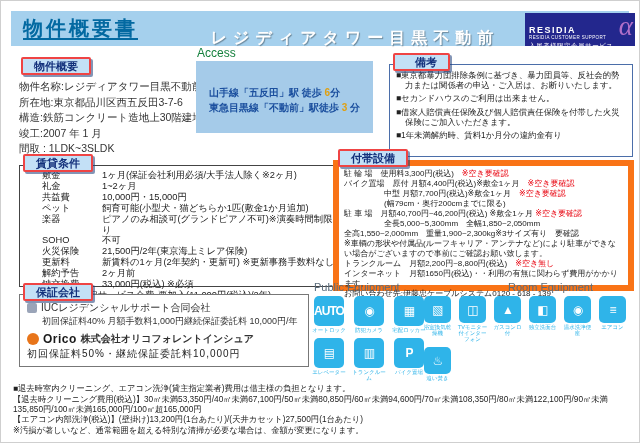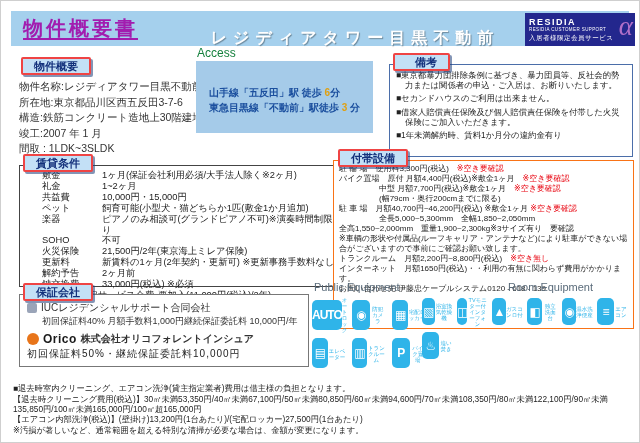--- a/index.html
+++ b/index.html
@@ -2,27 +2,27 @@
 <html><head>
 <meta charset="utf-8">
 <style>
   html,body{margin:0;padding:0;background:#fff;}
   #page{position:relative;width:640px;height:443px;background:#fff;overflow:hidden;
         font-family:"Liberation Sans","DejaVu Sans",sans-serif;box-sizing:border-box;
         border:1px solid #cfcfcf;}
 
   
   #header{position:absolute;left:10px;top:10px;width:618px;height:35px;background:#a5d0ed;}
-  #doc-title{position:absolute;left:22px;top:14px;font-size:20px;color:#a21caf;font-weight:600;
+  #doc-title{position:absolute;left:22px;top:14px;font-size:20px;color:#0369a1;font-weight:600;
              letter-spacing:3px;text-decoration:underline;text-underline-offset:3px;}
   #prop-title{position:absolute;left:168px;top:17px;width:352px;text-align:center;color:#fff;
               font-weight:bold;font-size:16px;letter-spacing:6px;white-space:nowrap;
               text-shadow:1px 1px 1px rgba(0,0,0,.35);}
   #logo{position:absolute;left:524px;top:12px;width:110px;height:33px;background:#23278d;
-        color:#fff;box-sizing:border-box;padding:4px 4px;overflow:hidden;}
+        color:#fff;box-sizing:border-box;padding:12px 4px;overflow:hidden;}
   #logo-name{font-size:9px;font-weight:bold;letter-spacing:1.5px;line-height:10px;}
   #logo-sub{font-size:4.5px;line-height:6px;letter-spacing:.4px;}
   #logo-service{font-size:6.5px;line-height:9px;letter-spacing:.5px;}
   #logo-alpha{position:absolute;right:2px;top:-2px;font-size:27px;font-style:italic;
               color:#b06fc8;font-family:"Liberation Serif","DejaVu Serif",serif;}
 
   
   .tab{position:absolute;z-index:3;background:#c3e0f6;border:2px solid #ef4444;color:#13307b;
        font-weight:bold;font-size:11px;line-height:14px;padding:0 11px;border-radius:2px;
        white-space:nowrap;box-shadow:2px 2px 0 rgba(29,62,122,.55);}
@@ -45,39 +45,39 @@
   #remarks-box{left:388px;top:63px;width:244px;height:93px;border:1px solid #4b6ea9;padding:5px 6px;}
   .remark{font-size:8.4px;line-height:10.2px;color:#222;margin-bottom:3px;
           padding-left:9px;text-indent:-9px;}
 
   
   #rental-box{left:18px;top:164px;width:352px;height:122px;border:1px solid #444;padding:4px 22px;}
   .rrow{display:flex;font-size:9.3px;line-height:10.9px;color:#222;}
   .rrow .lbl{flex:0 0 auto;min-width:56px;white-space:nowrap;margin-right:4px;}
 
   
-  #facilities-box{left:332px;top:159px;width:301px;height:169px;border:1px solid #f97316;padding:3px 5px;}
+  #facilities-box{left:332px;top:159px;width:301px;height:131px;border:6px solid #f97316;padding:3px 5px;}
   .frow{font-size:8px;line-height:10px;color:#222;}
   .frow .note{color:#e8000d;}
 
   
   #guarantor-box{left:18px;top:293px;width:290px;height:73px;border:1px solid #777;padding:6px 7px;}
   .g-row{display:flex;align-items:center;gap:4px;}
   .iuc-logo{width:10px;height:10px;background:#9aa4b8;border-radius:2px;display:inline-block;}
   .g-name{font-size:10px;color:#333;}
   .g-terms{font-size:9px;color:#333;padding-left:15px;line-height:13px;margin-bottom:4px;}
   .orico-dot{width:12px;height:12px;border-radius:50%;background:#e8751a;display:inline-block;}
   .orico-brand{font-size:12px;font-weight:bold;color:#1a1a1a;letter-spacing:.5px;}
   .g-name.bold{font-weight:bold;}
   .g-terms2{font-size:10px;color:#222;line-height:12px;width:258px;letter-spacing:1px;margin-top:2px;}
 
   
   .eq-title{position:absolute;font-size:11px;color:#5a6b7a;}
   .eq-grid{position:absolute;display:flex;flex-wrap:wrap;}
-  .eq-item{display:flex;flex-direction:row;align-items:center;}
+  .eq-item{display:flex;flex-direction:column;align-items:center;}
   .tile{background:#2fb4e9;border-radius:5px;color:#fff;display:flex;align-items:center;
         justify-content:center;font-weight:bold;}
   #public-grid{left:311px;top:295px;width:120px;column-gap:6px;row-gap:5px;}
   #public-grid .eq-item{width:34px;}
   #public-grid .tile{width:30px;height:30px;font-size:12px;letter-spacing:-1px;}
   #room-grid{left:421px;top:295px;width:212px;column-gap:4px;row-gap:5px;}
   #room-grid .eq-item{width:31px;}
   #room-grid .tile{width:27px;height:27px;font-size:12px;letter-spacing:-1px;}
   .eq-label{font-size:5.5px;color:#2fb4e9;margin-top:1px;text-align:center;line-height:6px;}
 
@@ -334,18 +334,18 @@
         <div class="eq-label">追い焚き</div>
       </div>
     </div>
 
   <div id="footer-notes">
 
       <div class="fnote">■退去時室内クリーニング、エアコン洗浄(貸主指定業者)費用は借主様の負担となります。</div>
 
       <div class="fnote">【退去時クリーニング費用(税込)】30㎡未満53,350円/40㎡未満67,100円/50㎡未満80,850円/60㎡未満94,600円/70㎡未満108,350円/80㎡未満122,100円/90㎡未満135,850円/100㎡未満165,000円/100㎡超165,000円</div>
 
-      <div class="fnote">【エアコン内部洗浄(税込)】(壁掛け)13,200円(1台あたり)/(宅配ロッカー)27,500円(1台あたり)</div>
+      <div class="fnote">【エアコン内部洗浄(税込)】(壁掛け)13,200円(1台あたり)/(天井カセット)27,500円(1台あたり)</div>
 
       <div class="fnote">※汚損が著しいなど、通常範囲を超える特別な清掃が必要な場合は、金額が変更になります。</div>
     </div>
 
 </div>
 
 </body></html>

